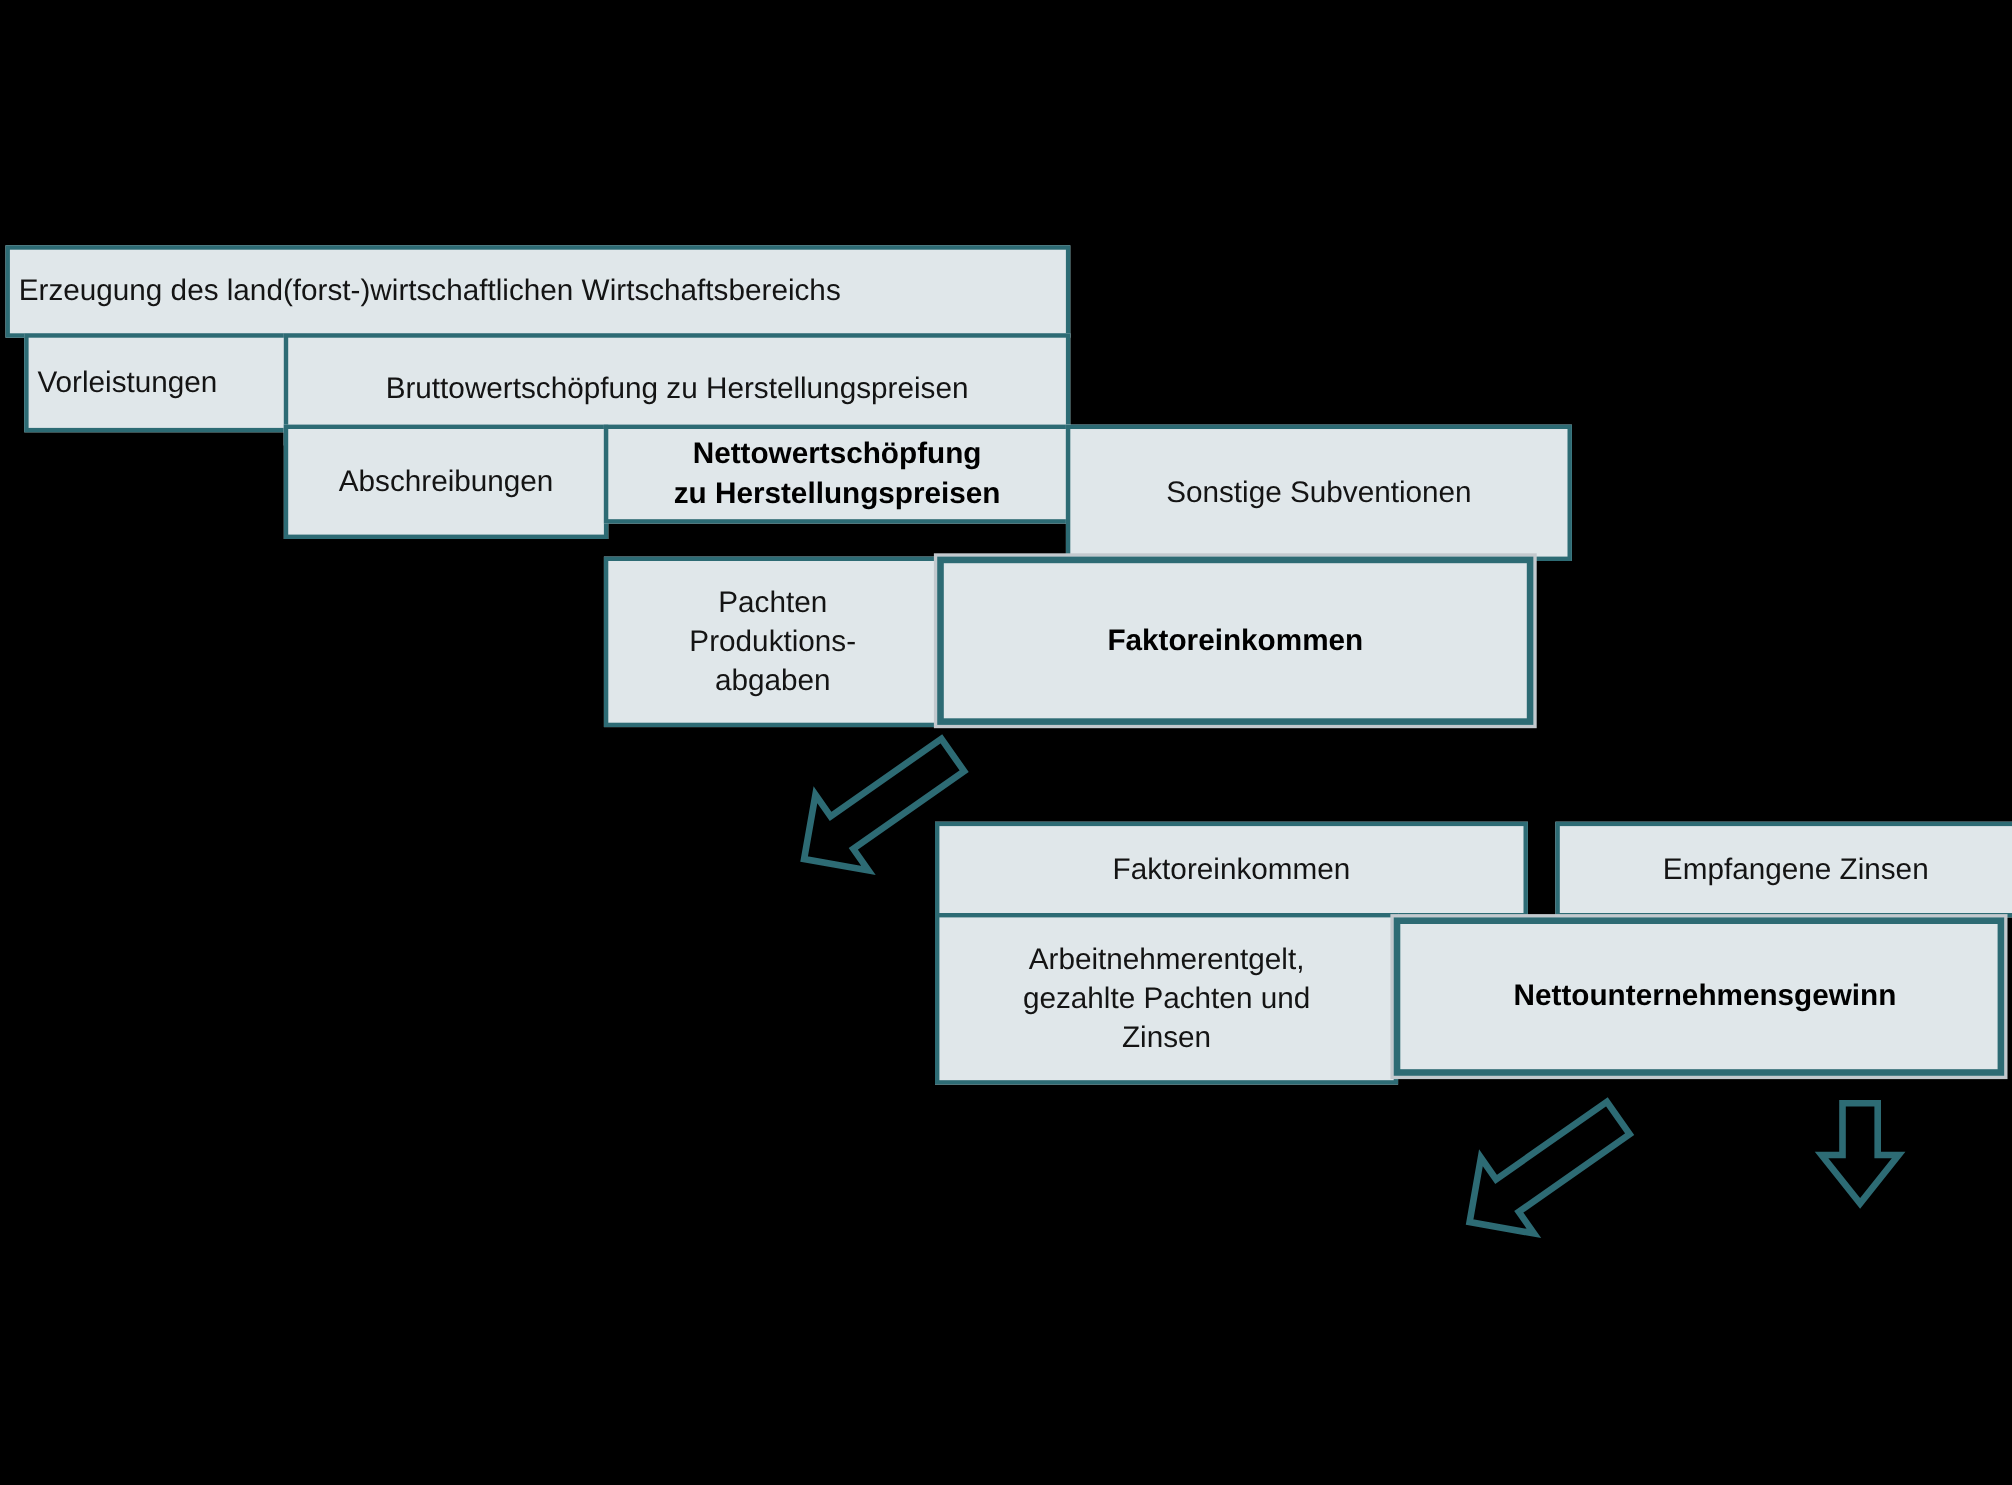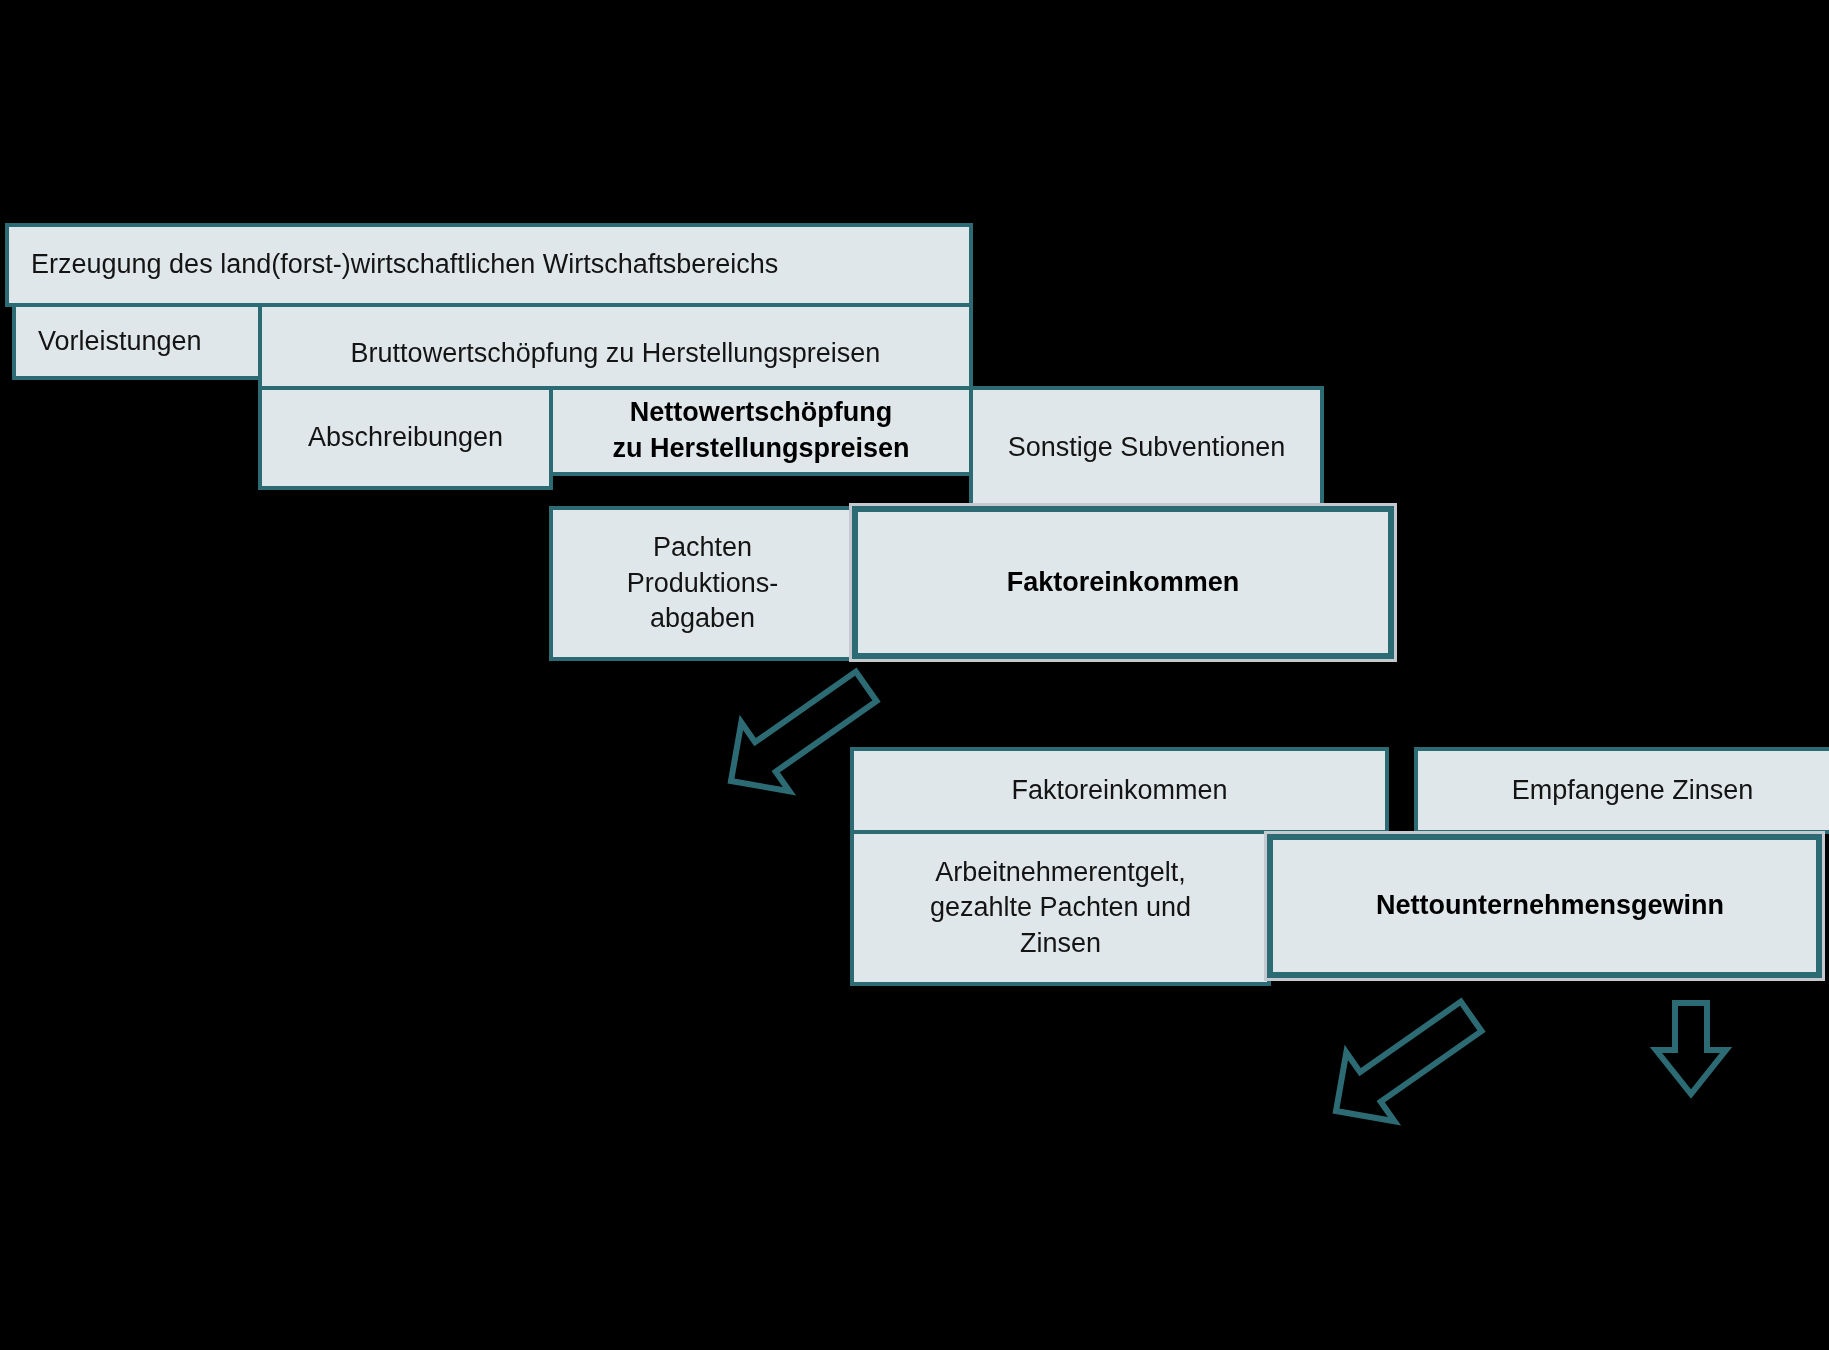--- a/index.html
+++ b/index.html
@@ -25,37 +25,37 @@
     line-height: 1.32;
     display: flex;
     align-items: center;
     justify-content: center;
     text-align: center;
     white-space: pre-line;
   }
   .box.left {
     justify-content: flex-start;
     text-align: left;
-    padding-left: 22px;
+    padding-left: 8px;
   }
   .box.bold {
     font-weight: bold;
     color: #000000;
   }
   .box.thick {
     border-width: 6px;
     box-shadow: 0 0 0 3px #c3c9ce;
   }
   
   #r1   { left: 5px;    top: 223px; width: 968px; height: 84px;  }
-  #r2a  { left: 12px;    top: 303px; width: 257px; height: 77px;  }
+  #r2a  { left: 22px;    top: 303px; width: 257px; height: 90px;  }
   #r2b  { left: 258px;  top: 303px; width: 715px; height: 102px;  }
   #r3a  { left: 258px;  top: 386px; width: 295px; height: 104px; }
   #r3b  { left: 549px;  top: 386px; width: 424px; height: 90px; }
-  #r3c  { left: 969px;  top: 386px; width: 355px; height: 124px; }
+  #r3c  { left: 969px;  top: 386px; width: 460px; height: 124px; }
   #r4a  { left: 549px;  top: 506px; width: 307px; height: 155px; }
   #r4b  { left: 852px;  top: 506px; width: 542px; height: 153px; }
   
   #r5a  { left: 850px;  top: 747px; width: 539px; height: 87px;  }
   #r5b  { left: 1385px; top: 747px; width: 437px; height: 87px; margin-left: 29px;  }
   #r6a  { left: 850px;  top: 830px; width: 421px; height: 156px; }
   #r6b  { left: 1267px; top: 834px; width: 555px; height: 144px; padding-left: 11px; }
   
   .arrow-svg { position: absolute; overflow: visible; }
   #arrow1 { left: 715px;  top: 655px; }

